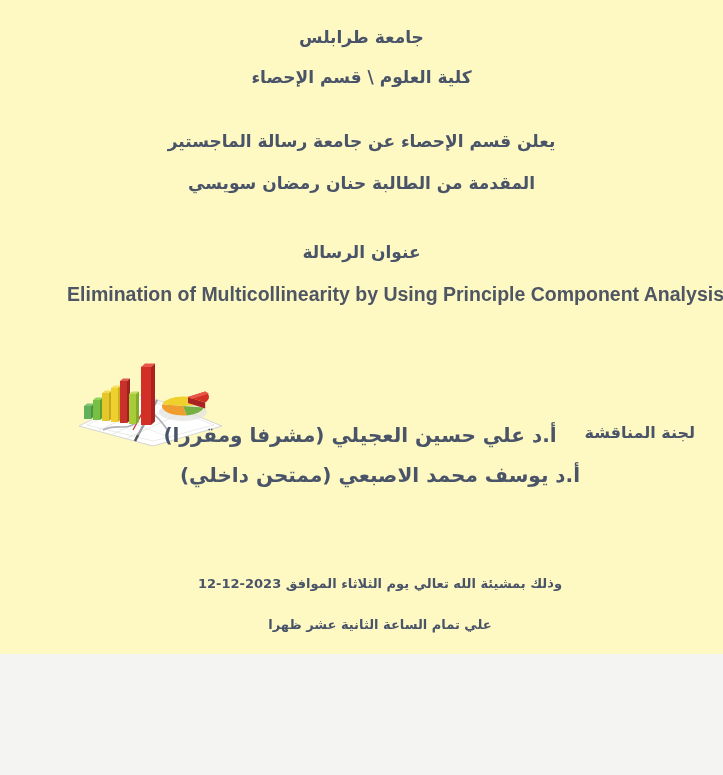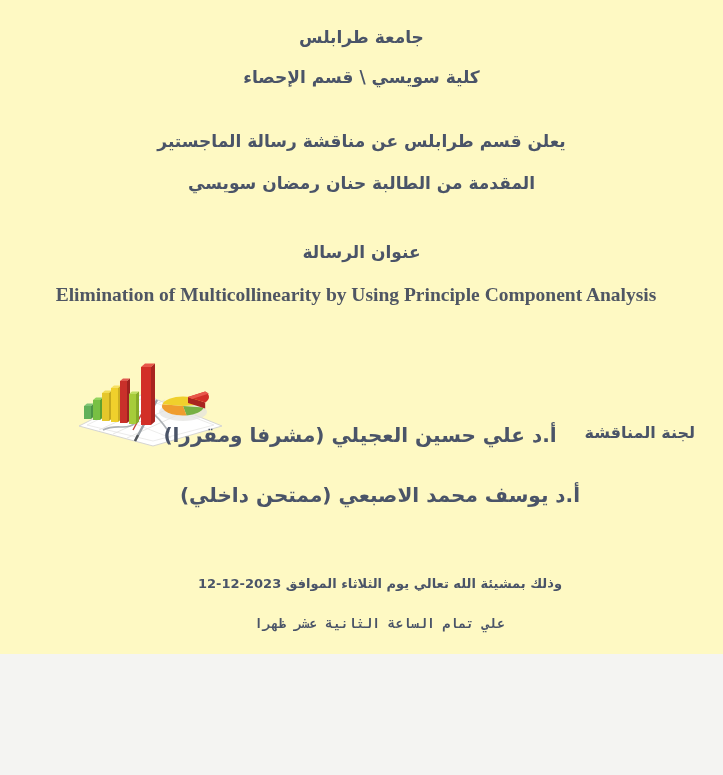--- a/index.html
+++ b/index.html
@@ -21,45 +21,45 @@
     font-weight: 700;
     position: absolute;
     text-align: center;
     font-size: 17px;
     line-height: 1.3;
     color: #4a5468;
   }
   .center-full { left: 0; width: 723px; }
   .en-title {
     position: absolute;
-    left: 16px; width: 680px;
-    text-align: center;
-    font-family: Liberation Serif, serif;
+    left: 44px; width: 680px;
+    text-align: right;
+    font-family: Liberation Sans, sans-serif;
     font-weight: 700;
     font-size: 19.5px;
     line-height: 27px;
     color: #4f5663;
   }
   .committee-name { font-size: 20px; }
   .bottom-line { font-size: 13px; }
   .illustration {
     position: absolute;
     left: 75px; top: 342px;
     width: 150px; height: 106px;
   }
 </style>
 </head>
 <body>
 
 <div class="page">
 
   <div class="ar center-full" style="top:26px">جامعة طرابلس</div>
-  <div class="ar center-full" style="top:66px">كلية سويسي \ قسم الإحصاء</div>
+  <div class="ar center-full" style="top:66px">كلية العلوم \ قسم الإحصاء</div>
 
-  <div class="ar center-full" style="top:130px">يعلن قسم طرابلس عن مناقشة رسالة الماجستير</div>
+  <div class="ar center-full" style="top:130px">يعلن قسم الإحصاء عن جامعة رسالة الماجستير</div>
   <div class="ar center-full" style="top:172px">المقدمة من الطالبة حنان رمضان سويسي</div>
 
   <div class="ar center-full" style="top:241px">عنوان الرسالة</div>
   <div class="en-title" style="top:281px">Elimination of Multicollinearity by Using Principle Component Analysis</div>
 
   <div class="illustration">
     <svg width="150" height="106" viewBox="0 0 150 106" xmlns="http://www.w3.org/2000/svg">
 
       <g>
         <polygon points="4,84 68,52 147,84 78,104" fill="#ffffff" stroke="#d5d5d3" stroke-width="1"></polygon>
@@ -119,18 +119,18 @@
         <polygon points="113,55 130.2,60.5 130.2,66.5 113,61" fill="#a92420"></polygon>
         <path d="M113,55 L130.2,49.6 A21,9.5 0 0 1 130.2,60.5 Z" fill="#d22f27"></path>
         <path d="M113,55 L130.2,49.6 L134,51.5 L117,57 Z" fill="#e8574a"></path>
       </g>
     </svg>
   </div>
 
   <div class="ar committee-name" style="top:422px; left:130px; width:460px;">أ.د علي حسين العجيلي (مشرفا ومقررا)</div>
   <div class="ar" style="top:423px; right:28px; font-size:16px;">لجنة المناقشة</div>
 
-  <div class="ar committee-name" style="top:482px; left:40px; width:680px;">أ.د يوسف محمد الاصبعي (ممتحن داخلي)</div>
+  <div class="ar committee-name" style="top:462px; left:40px; width:680px;">أ.د يوسف محمد الاصبعي (ممتحن داخلي)</div>
 
   <div class="ar bottom-line" style="top:576px; left:40px; width:680px;">وذلك بمشيئة الله تعالي يوم الثلاثاء الموافق 2023-12-12</div>
-  <div class="ar bottom-line" style="top:617px; left:40px; width:680px;font-family:Liberation Mono, monospace;">علي تمام الساعة الثانية عشر ظهرا</div>
+  <div class="ar bottom-line" style="top:617px; left:40px; width:680px;">علي تمام الساعة الثانية عشر ظهرا</div>
 
 </div>
 
 </body></html>

